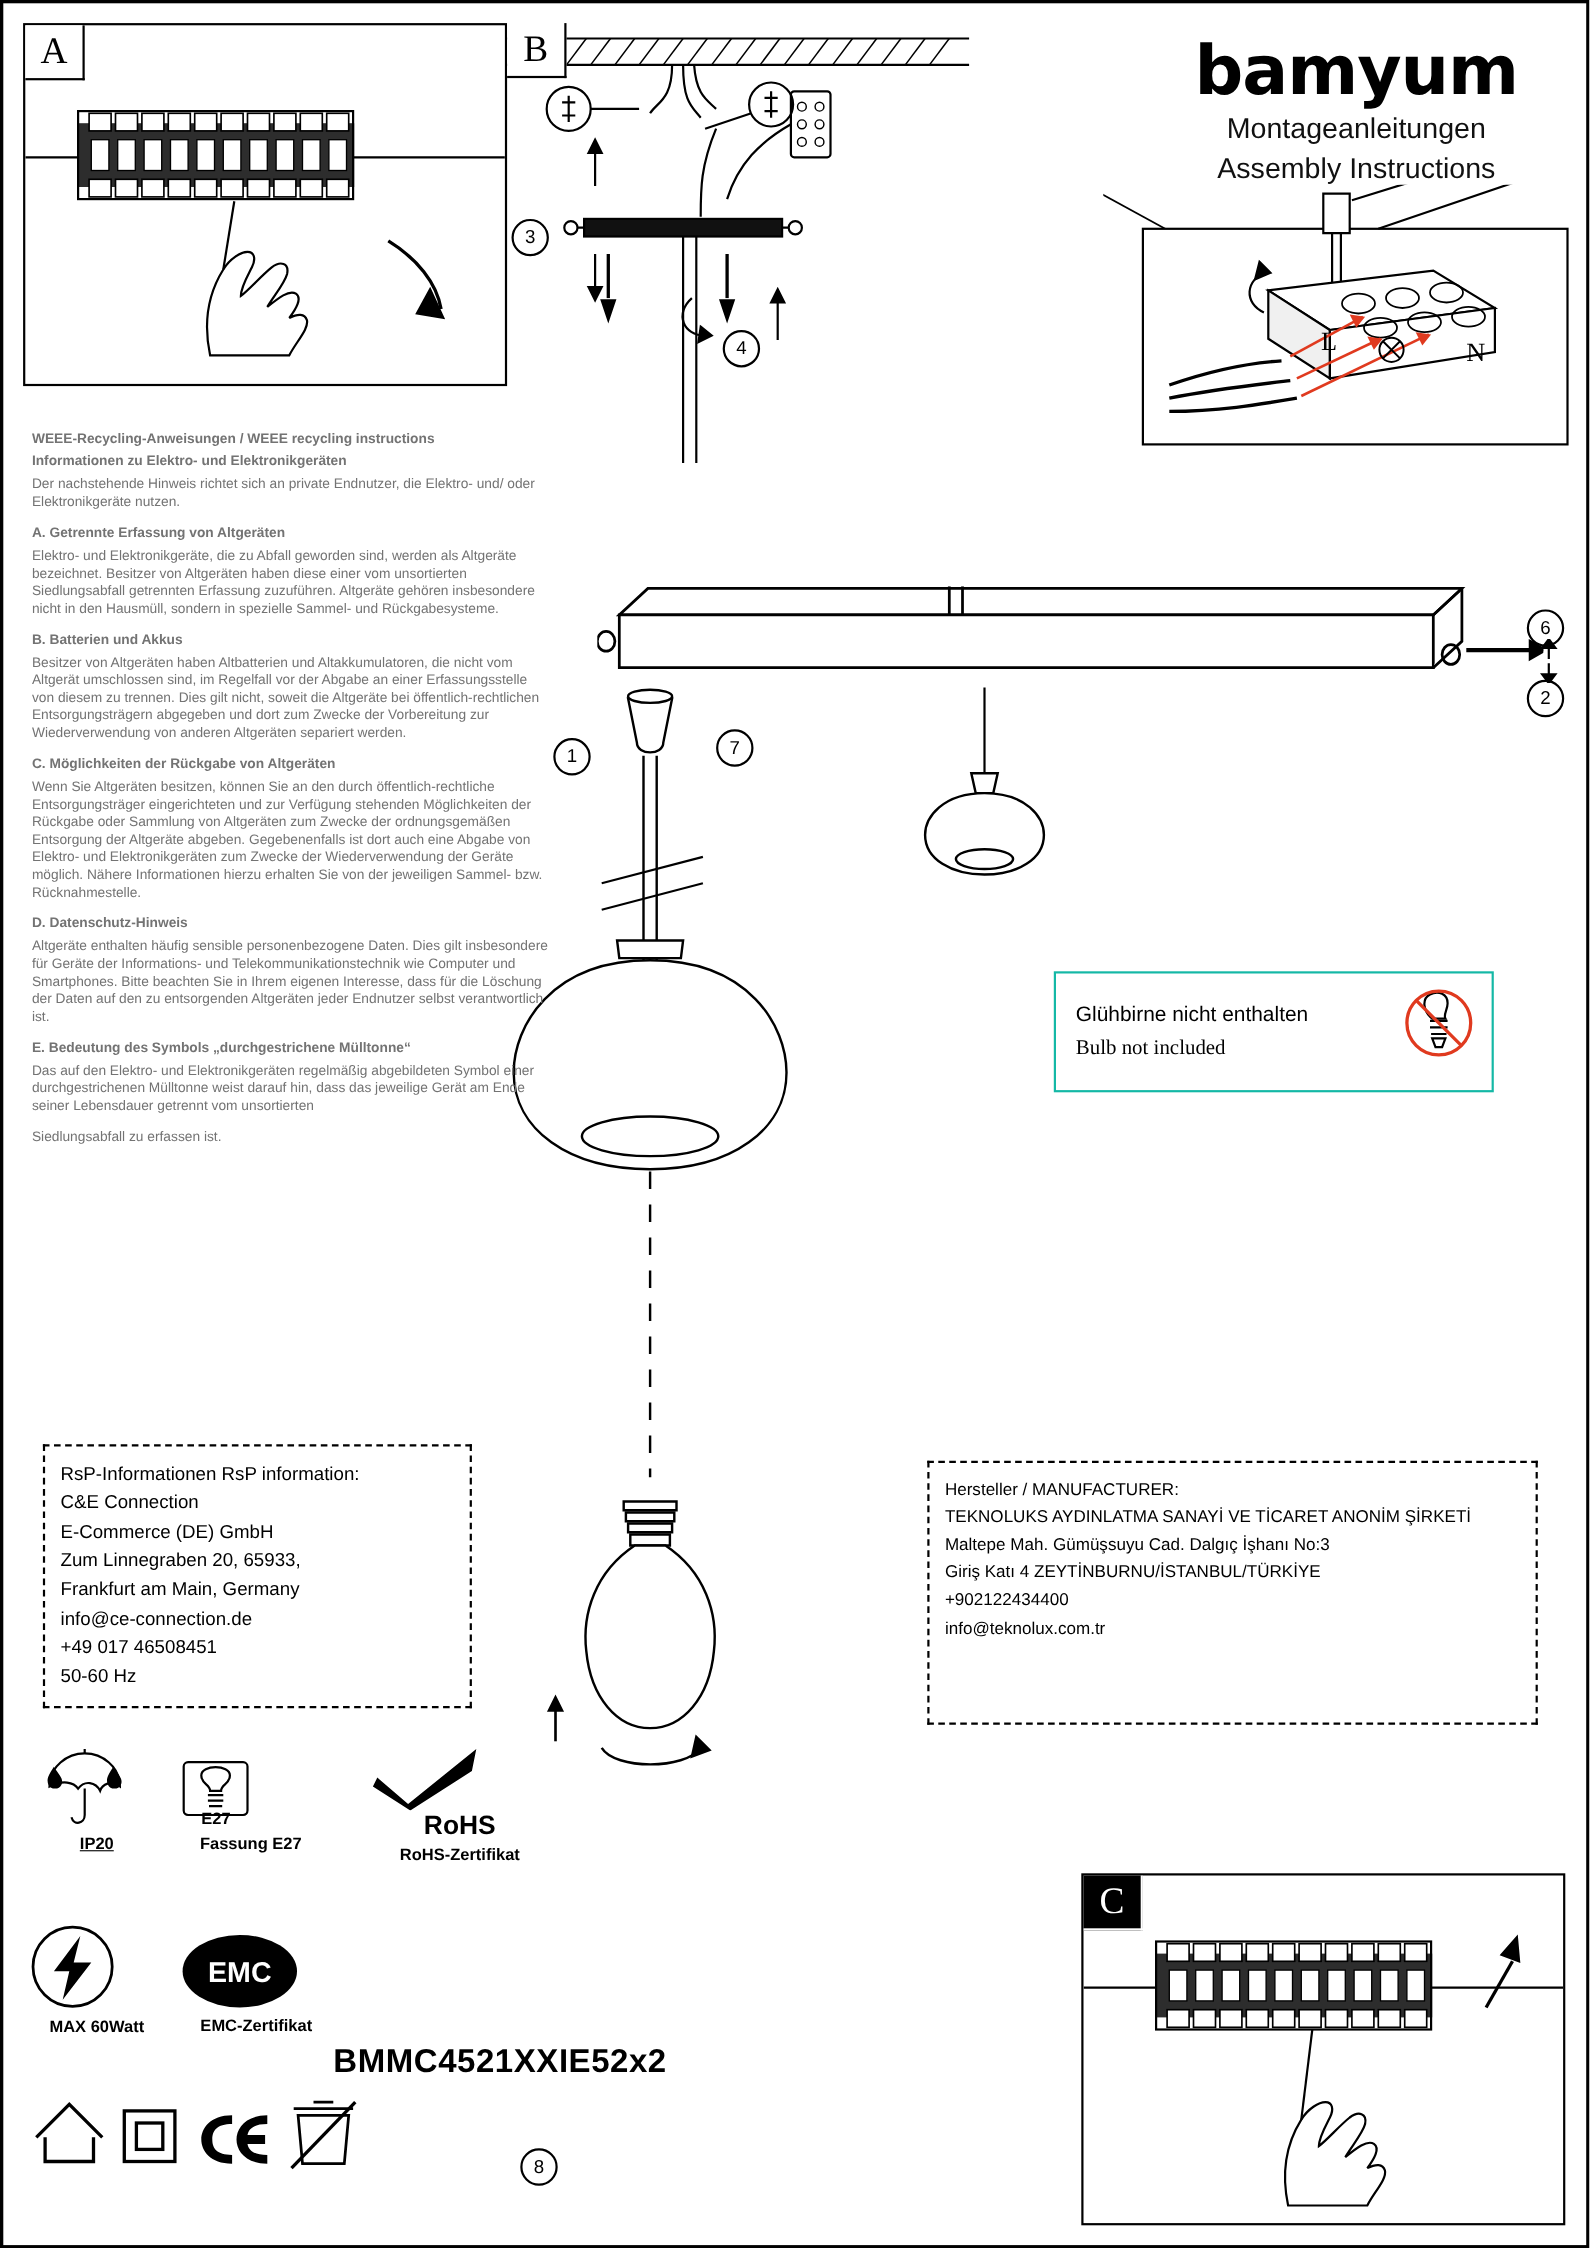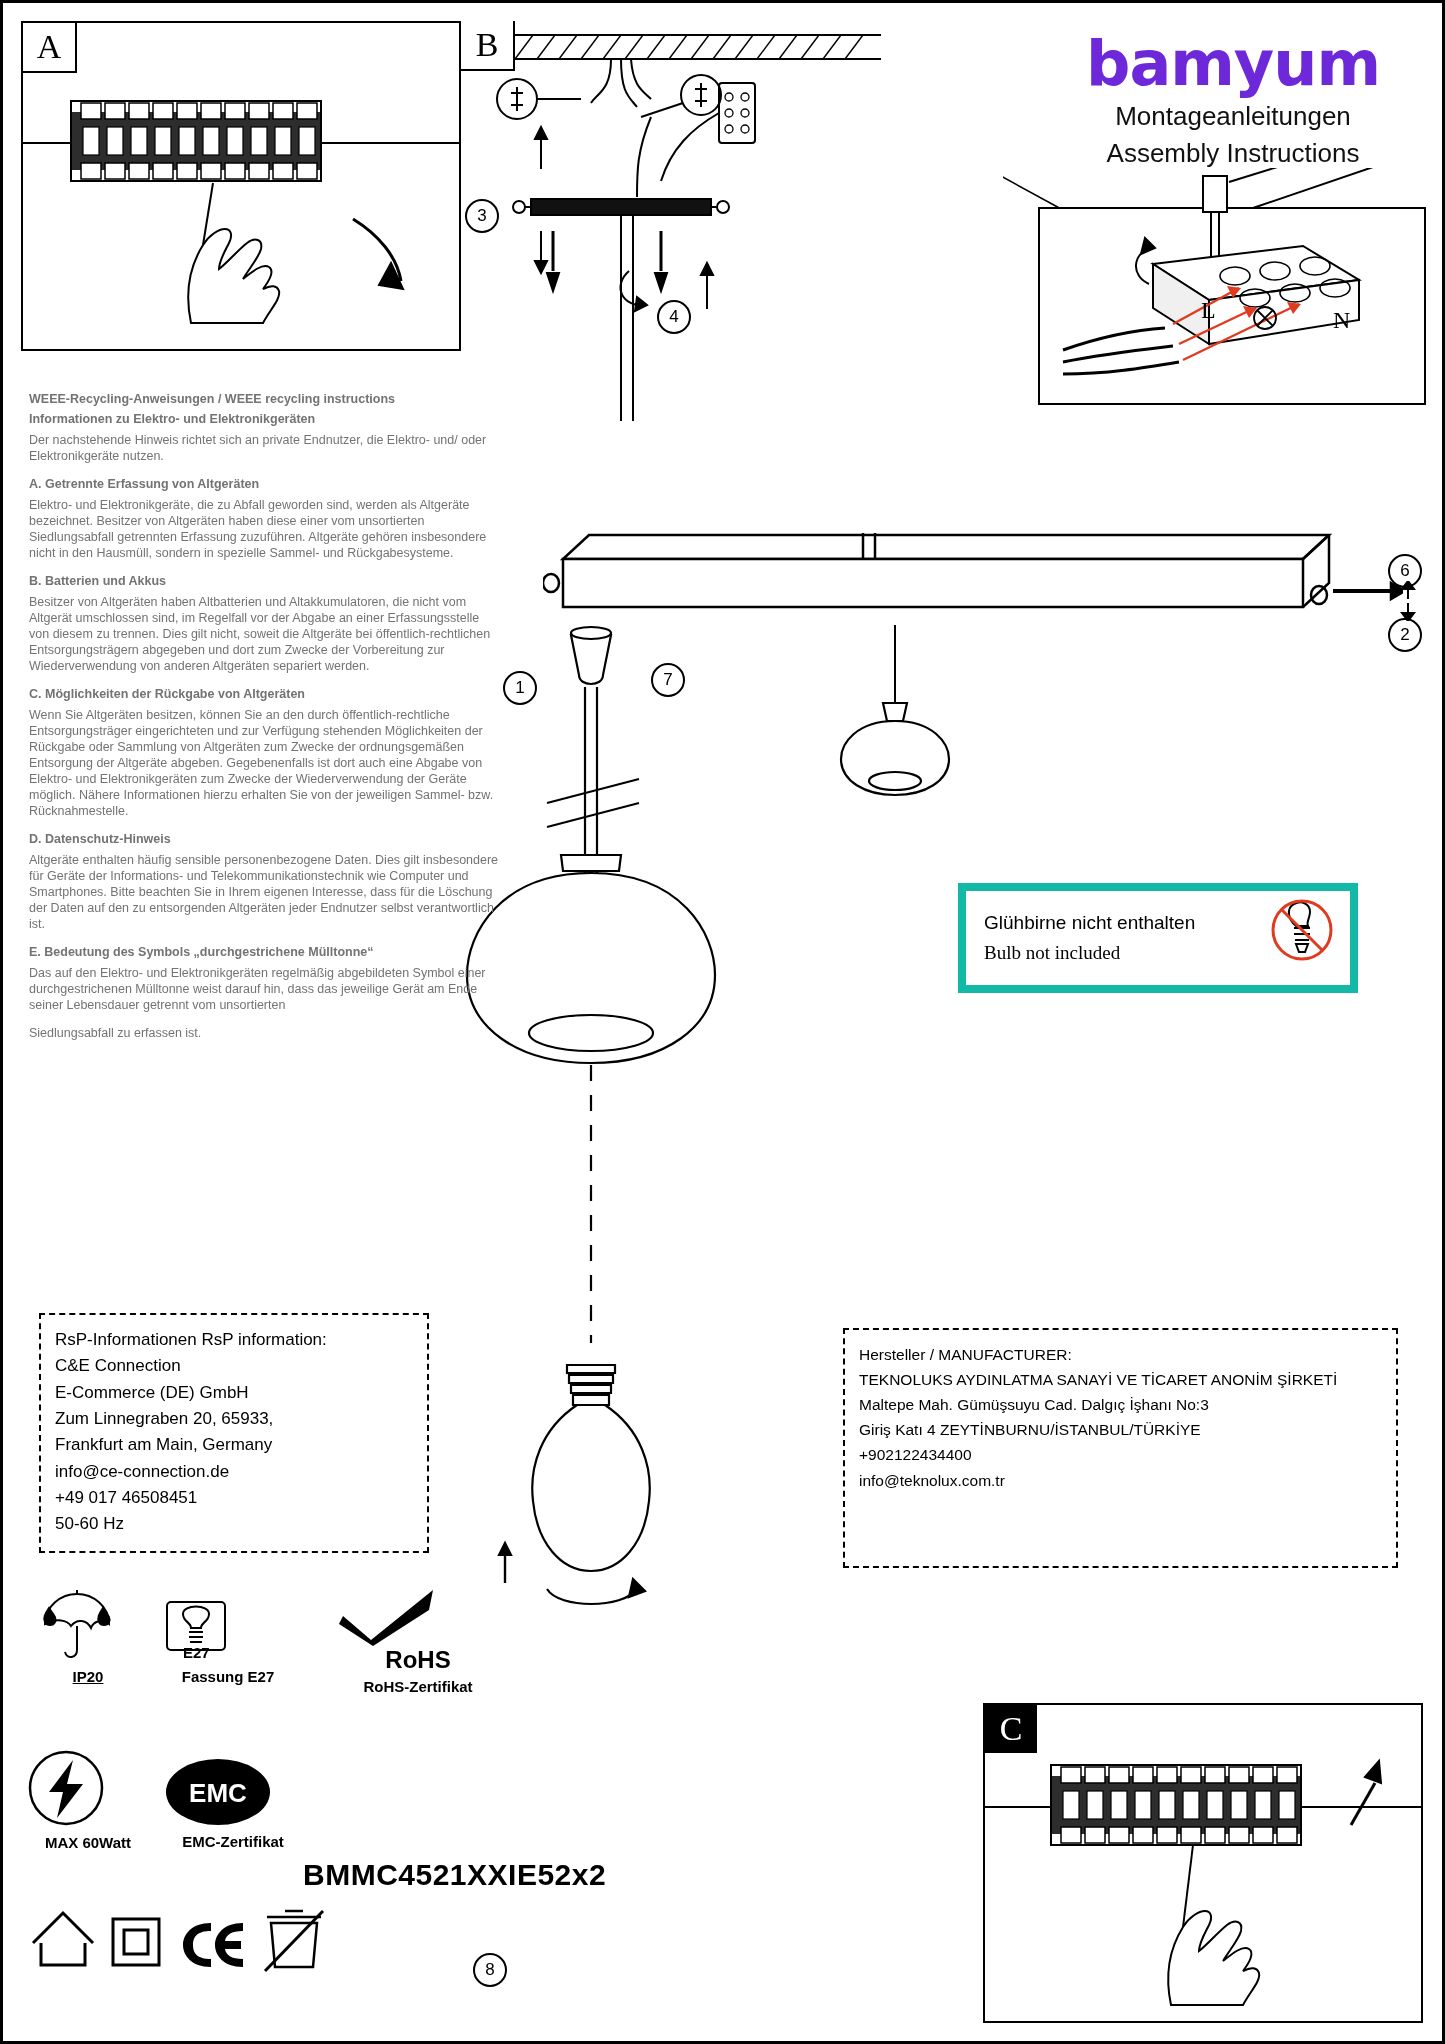--- a/index.html
+++ b/index.html
@@ -18,26 +18,26 @@
   #weee h4{font-size:12.5px;margin:0 0 4px 0;font-weight:bold;}
   #weee p{margin:0 0 12px 0;}
   #weee .hd{font-weight:bold;margin:0 0 5px 0;}
 
   
   .dashbox{border:2px dashed #000;box-sizing:border-box;padding:12px 14px;}
   #rsp{left:36px;top:1310px;width:390px;height:240px;font-size:17px;line-height:1.55;}
   #manu{left:840px;top:1325px;width:555px;height:240px;font-size:15.5px;line-height:1.62;}
 
   
-  #bulbbox{left:955px;top:880px;width:400px;height:110px;border:8px solid #14b8a6;box-sizing:border-box;}
+  #bulbbox{left:955px;top:880px;width:400px;height:110px;border:2px solid #14b8a6;box-sizing:border-box;}
   #bulbbox .line{font-size:19px;margin-left:18px;}
 
   
   #logo{left:1040px;top:30px;width:380px;text-align:center;}
-  #logo .brand{font-size:62px;font-weight:bold;color:#6d28d9;letter-spacing:-1px;line-height:1;font-family:"DejaVu Sans",sans-serif;}
+  #logo .brand{font-size:62px;font-weight:bold;color:#000000;letter-spacing:-1px;line-height:1;font-family:"DejaVu Sans",sans-serif;}
   #logo .sub{font-size:26px;color:#111;line-height:1.18;margin-top:6px;font-family:"Liberation Sans",sans-serif;}
 
   
   #panelB{left:458px;top:18px;width:522px;height:400px;}
   #panelB .corner-label{border:none;border-right:2px solid #000;border-bottom:2px solid #000;}
 
   
   #panelC{left:980px;top:1700px;width:440px;height:320px;border:2px solid #000;box-sizing:border-box;}
 
   

